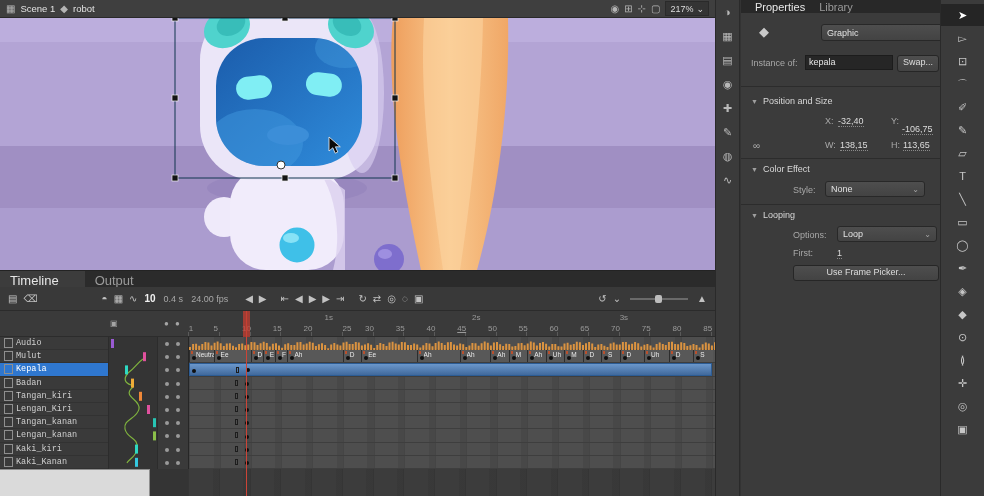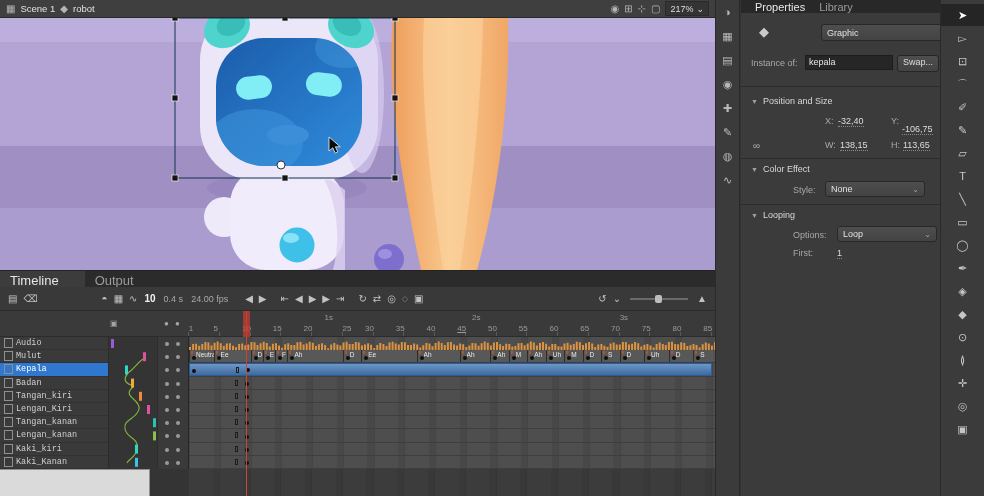--- a/index.html
+++ b/index.html
@@ -235,20 +235,21 @@
     <div class="psec" style="left:10px;top:210px;">
       <span class="caret">▼</span><span>Looping</span>
     </div>
     <span class="plabel" style="left:52px;top:230px;">Options:</span>
     <div class="dropdown" style="left:96px;top:226px;width:100px;height:16px;">
       <span class="dd-label">Loop</span>
       <span class="dd-chev">⌄</span>
     </div>
     <span class="plabel" style="left:52px;top:248px;">First:</span>
     <span class="pvalue" style="left:96px;top:248px;">1</span>
+    <div class="pbtn" style="left:52px;top:265px;width:144px;height:14px;">Use Frame Picker...</div>
   </div>
 
   <div id="tools">
       <div class="tool active" style="top: 4px;">➤</div>
       <div class="tool" style="top: 27px;">▻</div>
       <div class="tool" style="top: 50px;">⊡</div>
       <div class="tool" style="top: 73px;">⌒</div>
       <div class="tool" style="top: 96px;">✐</div>
       <div class="tool" style="top: 119px;">✎</div>
       <div class="tool" style="top: 142px;">▱</div>

